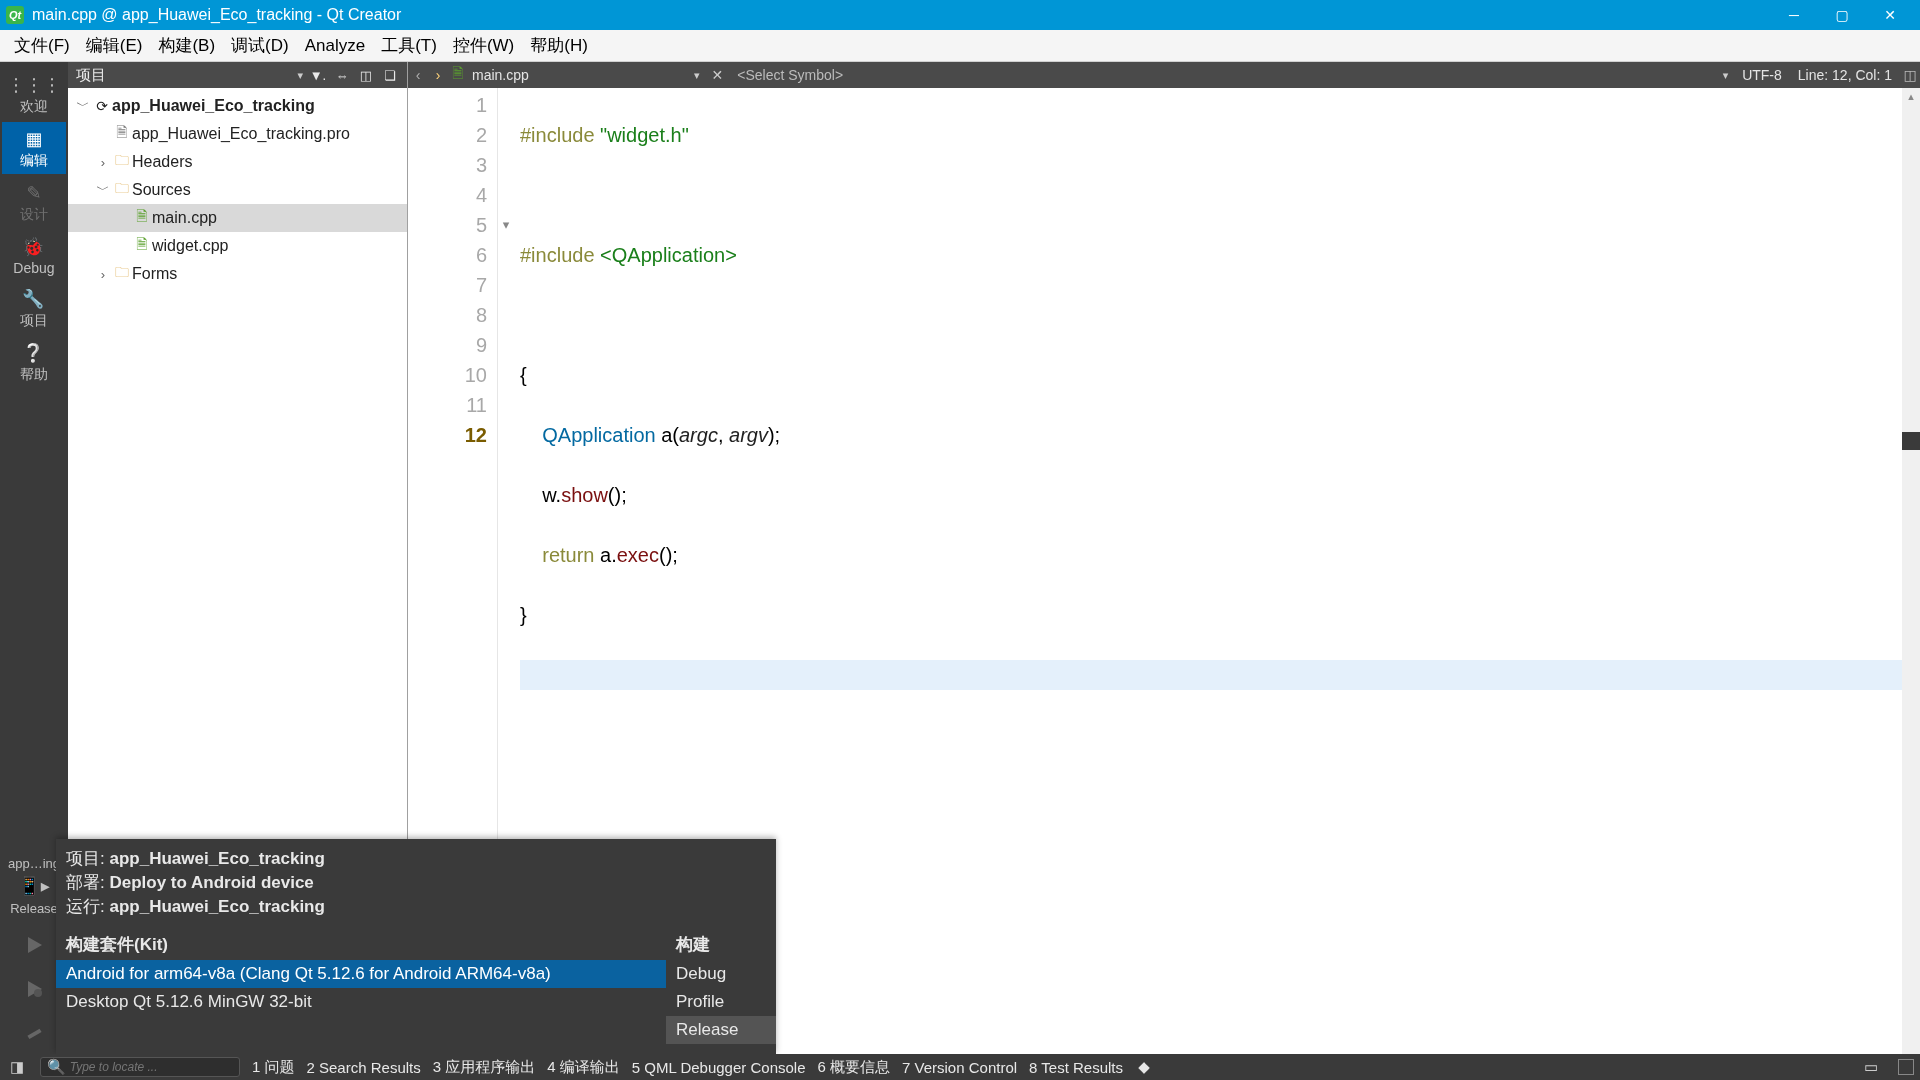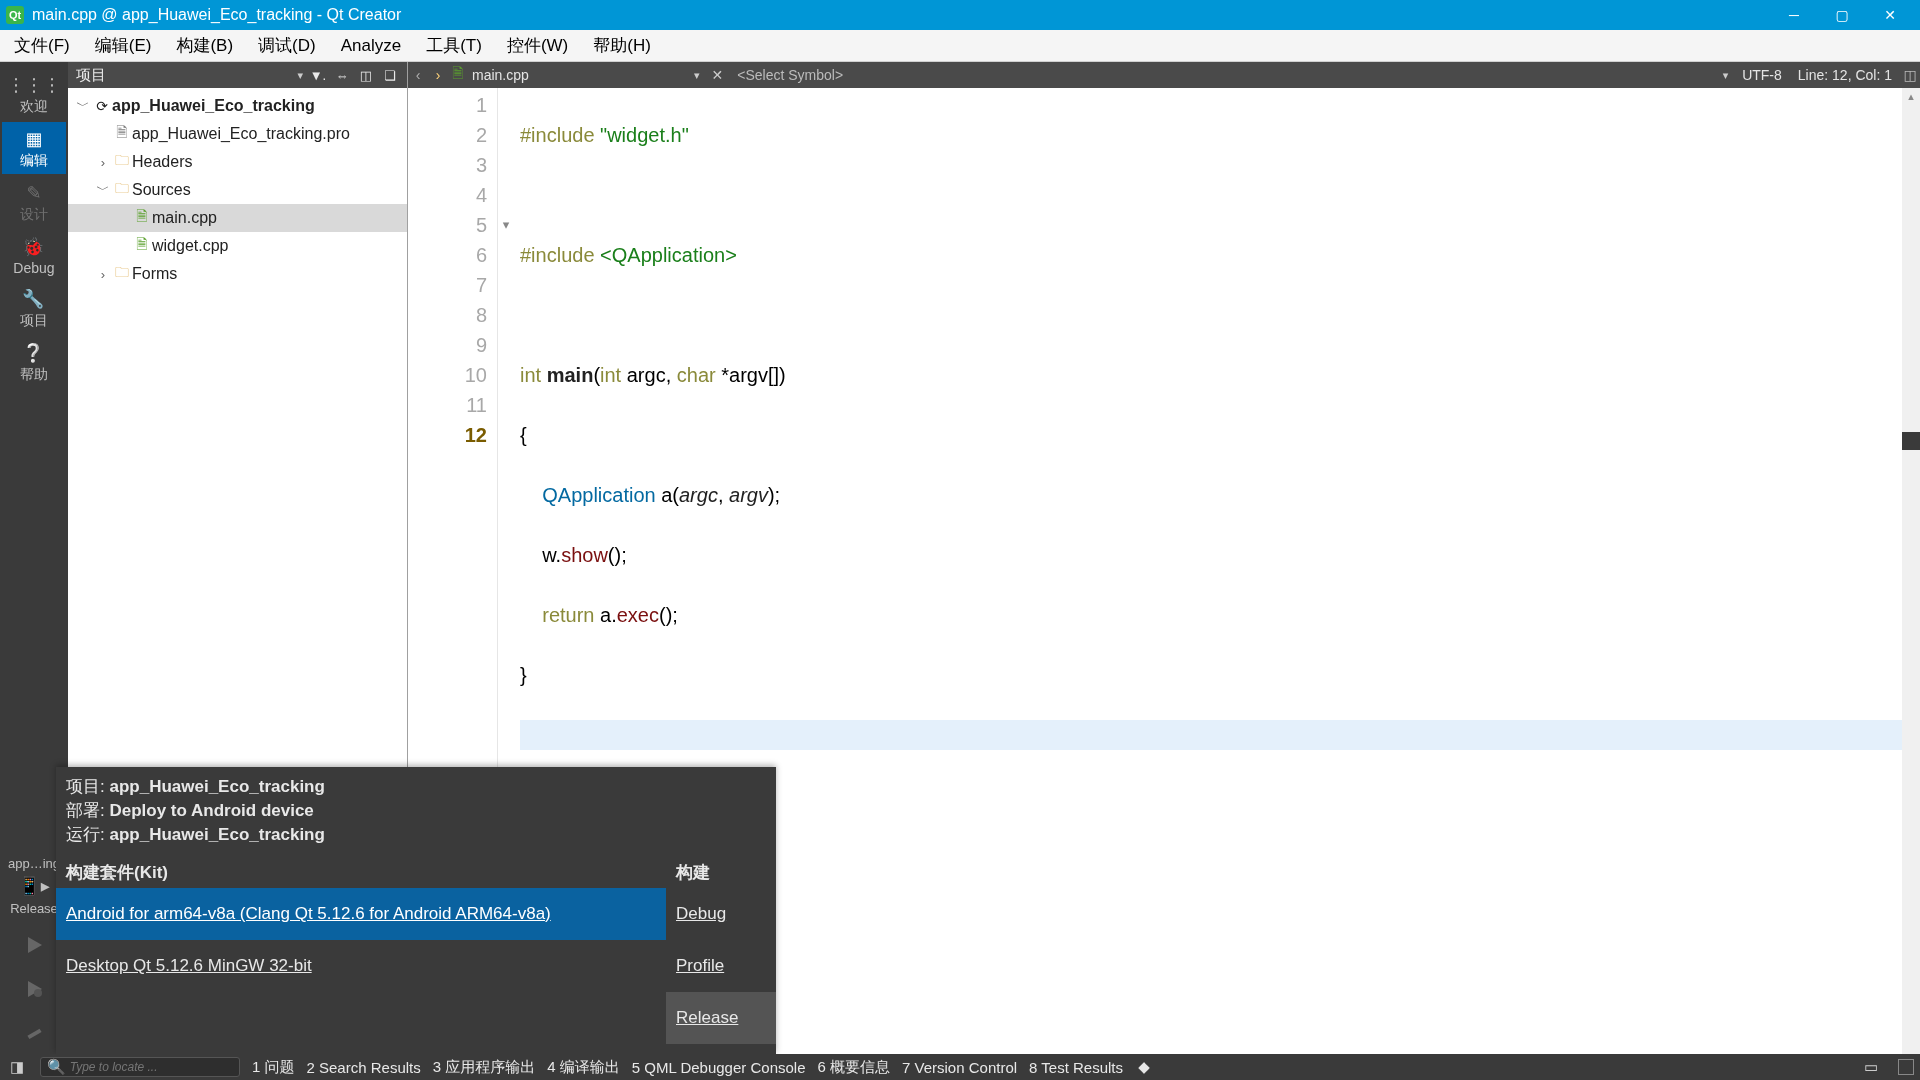--- a/index.html
+++ b/index.html
@@ -1,25 +1,25 @@
 <!DOCTYPE html>
 <html><head>
 <meta charset="utf-8">
 <style>
 * { margin:0; padding:0; box-sizing:border-box; font-family:"Segoe UI",Arial,sans-serif; }
 body { width:1920px; height:1080px; overflow:hidden; background:#fff; font-size:13px; }
 
 
 .titlebar { height:30px; background:#0096d6; display:flex; align-items:center; padding:0 6px; color:#fff; }
-.titlebar .app-icon { width:18px; height:18px; background:#3ab54a; border-radius:3px; margin-right:8px; display:flex; align-items:center; justify-content:center; font-size:11px; font-weight:bold; }
+.titlebar .app-icon { width:18px; height:18px; background:#3ab54a; border-radius:3px; margin-right:8px; display:flex; align-items:center; justify-content:center; font-size:11px; font-weight:bold;font-style:italic; }
 .titlebar .title { flex:1; font-size:16px; }
 .titlebar .win-btn { width:48px; height:30px; display:flex; align-items:center; justify-content:center; cursor:pointer; font-size:14px; }
 
 
-.menubar { height:32px; background:#f5f5f5; border-bottom:1px solid #d0d0d0; display:flex; align-items:center; padding:0 6px; gap:9px; }
+.menubar { height:32px; background:#f5f5f5; border-bottom:1px solid #d0d0d0; display:flex; align-items:center; padding:0 6px; gap:0; }
 .menubar .menu-item { padding:4px 8px; cursor:pointer; font-size:17px; }
 
 
 .main { display:flex; height:calc(100% - 30px - 32px - 26px); }
 
 
 .iconbar { width:68px; background:#3a3a3a; display:flex; flex-direction:column; align-items:center; padding-top:6px; gap:2px; color:#c0c0c0; font-size:14px; }
 .iconbar .mode { width:64px; padding:6px 0 4px 0; text-align:center; cursor:pointer; }
 .iconbar .mode.sel { background:#0062a8; color:#fff; }
 .iconbar .mode.dim { color:#707070; }
@@ -81,21 +81,21 @@
 .scroll-mark{position:absolute;right:0;top:370px;width:18px;height:18px;background:#3a3a3a;}
 
 
 .kit-popup { position:absolute; left:56px; bottom:26px; width:720px; background:#3a3a3a; color:#e8e8e8; font-family:Consolas,"Courier New",monospace; font-size:17px; box-shadow:0 -2px 6px rgba(0,0,0,0.3); }
 .kit-popup .info { padding:8px 10px 4px 10px; line-height:24px; }
 .kit-popup .cols { display:flex; }
 .kit-popup .col { padding:6px 0 10px 0; }
 .kit-popup .col.l { flex:1; }
 .kit-popup .col.r { width:110px; }
 .kit-popup .hd { padding:4px 10px; font-weight:bold; background:#3a3a3a; }
-.kit-popup .opt { padding:16px 10px; cursor:pointer;text-decoration:underline; }
+.kit-popup .opt { padding:4px 10px; cursor:pointer; }
 .kit-popup .opt.sel { background:#0a62a0; color:#fff; }
 .kit-popup .opt.sel2 { background:#545454; }
 
 
 .statusbar { height:26px; background:#3a3a3a; color:#e8e8e8; display:flex; align-items:center; font-size:15px; gap:12px; padding:0 6px; position:fixed; bottom:0; left:0; right:0;}
 .statusbar .pane-ic { width:22px; text-align:center; cursor:pointer; color:#ccc;}
 .statusbar .loc { display:flex; align-items:center; gap:4px; background:#2e2e2e; border:1px solid #555; border-radius:3px; padding:0 6px; height:20px; width:200px;}
 .statusbar .loc input { background:transparent; border:none; color:#bbb; font-size:12px; outline:none; width:100%; font-style:italic;}
 .statusbar .tab { cursor:pointer; }
 .statusbar .flex { flex:1; }
@@ -246,21 +246,20 @@
           <div class="fl"></div>
           <div class="fl"></div>
           <div class="fl"></div>
           <div class="fl"></div>
       </div>
       <div class="code">
 <div class="row"><span class="kw">#include</span> <span class="st">"widget.h"</span></div>
 <div class="row"> </div>
 <div class="row"><span class="kw">#include</span> <span class="ang">&lt;QApplication&gt;</span></div>
 <div class="row"> </div>
-<div class="row"><span class="kw">int</span> <span class="fn">main</span>(<span class="kw">int</span> <span>argc</span>, <span class="kw">char</span> <span>*argv[])</span></div>
 <div class="row">{</div>
 <div class="row">    <span class="ty">QApplication</span> <span>a(</span><span class="pa">argc</span><span>, </span><span class="pa">argv</span><span>);</span></div>
 <div class="row">    <span>w.</span><span class="mm">show</span><span>();</span></div>
 <div class="row">    <span class="kw">return</span><span> a.</span><span class="mm">exec</span><span>();</span></div>
 <div class="row">}</div>
 <div class="row bluebg"> </div>
       </div>
     </div>
     <div class="scroll-stub"></div>
     <div class="scroll-mark"></div>

